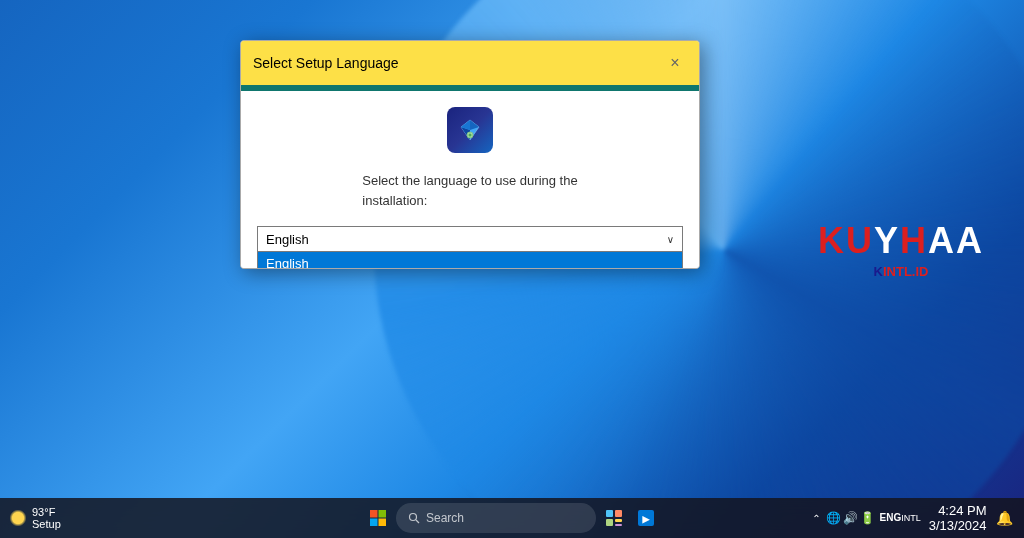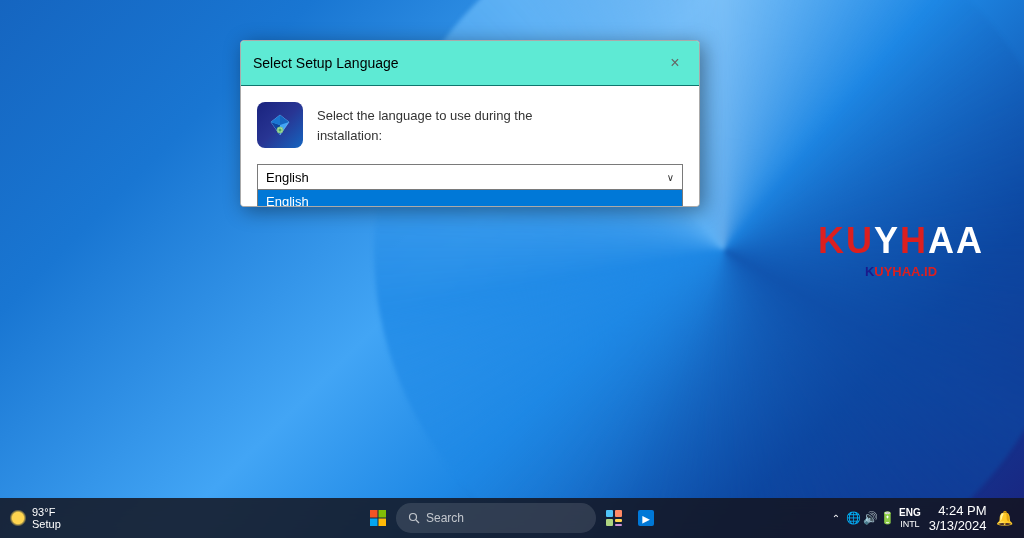--- a/index.html
+++ b/index.html
@@ -141,21 +141,21 @@
 
     .clock {
       color: white;
       font-size: 13px;
       text-align: right;
       padding: 0 4px;
     }
 
     .lang-indicator {
       display: flex;
-      flex-direction: column;
+      flex-direction: row;
       align-items: center;
       color: white;
       font-size: 9px;
       line-height: 1.2;
     }
 
     
     .dialog-overlay {
       position: absolute;
       top: 0; left: 0;
@@ -171,26 +171,26 @@
     .dialog {
       background: #f0f0f0;
       border: 1px solid #aaa;
       border-radius: 4px;
       width: 460px;
       box-shadow: 4px 4px 20px rgba(0,0,0,0.4);
       overflow: hidden;
     }
 
     .dialog-titlebar {
-      background: #5eead4;
+      background: #fde047;
       padding: 10px 12px;
       display: flex;
       align-items: center;
       justify-content: space-between;
-      border-bottom: 1px solid #0f766e;
+      border-bottom: 6px solid #0f766e;
     }
 
     .dialog-title {
       font-size: 14px;
       font-weight: normal;
       color: #000;
     }
 
     .dialog-close {
       width: 24px;
@@ -204,23 +204,24 @@
       border-radius: 3px;
     }
 
     .dialog-body {
       padding: 16px 16px 16px 16px;
       background: white;
     }
 
     .dialog-header {
       display: flex;
-      align-items: flex-start;
+      align-items: center;
       gap: 14px;
       margin-bottom: 16px;
+      flex-direction: column;
     }
 
     .app-icon {
       width: 46px;
       height: 46px;
       flex-shrink: 0;
       position: relative;
     }
 
     .app-icon-bg {
@@ -355,21 +356,21 @@
 <div class="kuyhaa-logo">
   <div class="kuyhaa-text">
     <span class="k-letter">K</span>
     <span class="u-letter">U</span>
     <span class="y-letter">Y</span>
     <span class="h-letter">H</span>
     <span class="a1-letter">A</span>
     <span class="a2-letter">A</span>
   </div>
   <div class="kuyhaa-subtitle">
-    <span class="sub-k">K</span><span class="sub-rest">UYHAA.ID</span>
+    <span class="sub-k">K</span><span class="sub-rest">INTL.ID</span>
   </div>
 </div>
 
 <div class="dialog-overlay">
   <div class="dialog">
 
     <div class="dialog-titlebar">
       <span class="dialog-title">Select Setup Language</span>
       <div class="dialog-close">×</div>
     </div>

